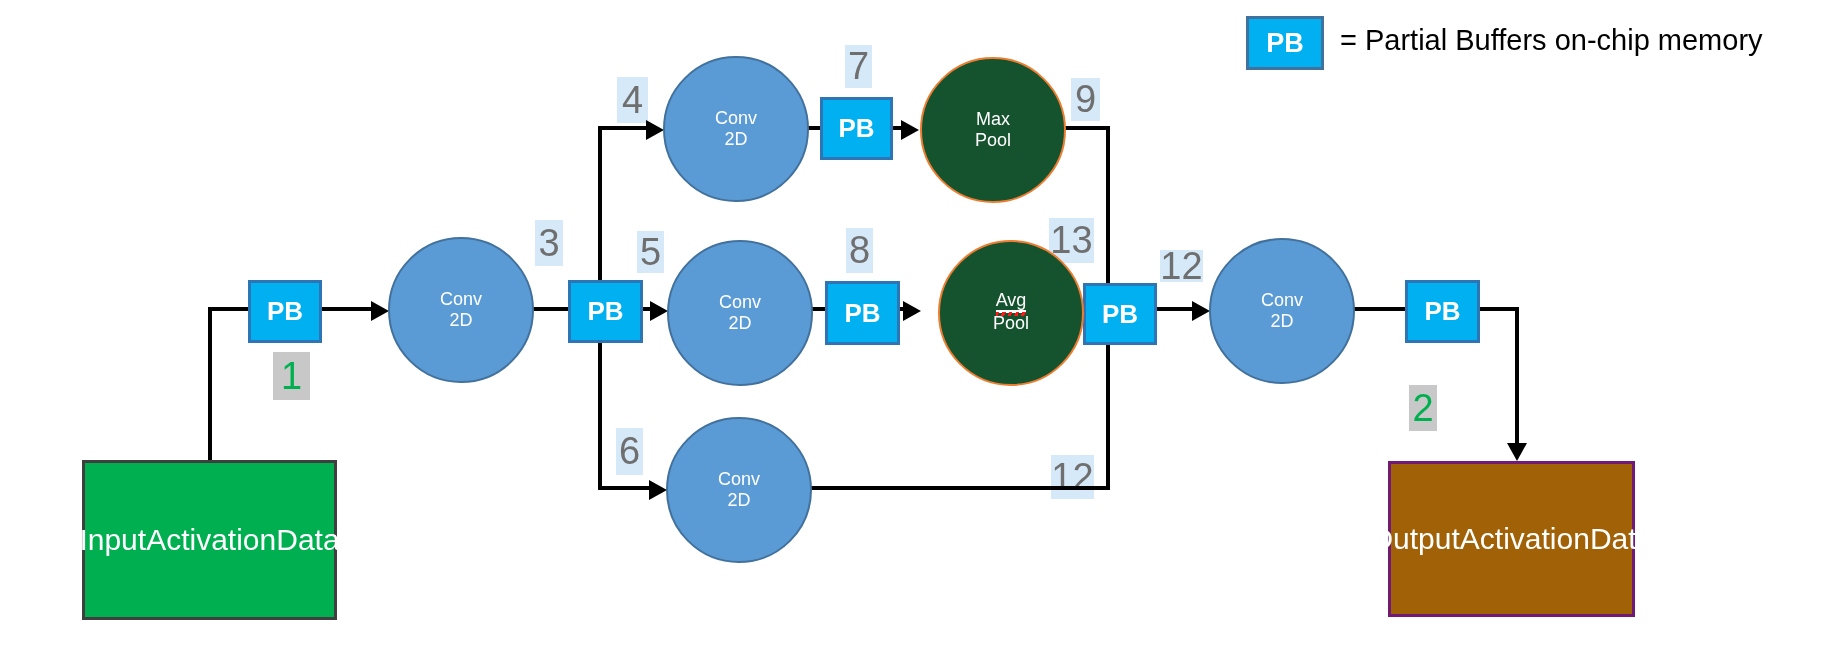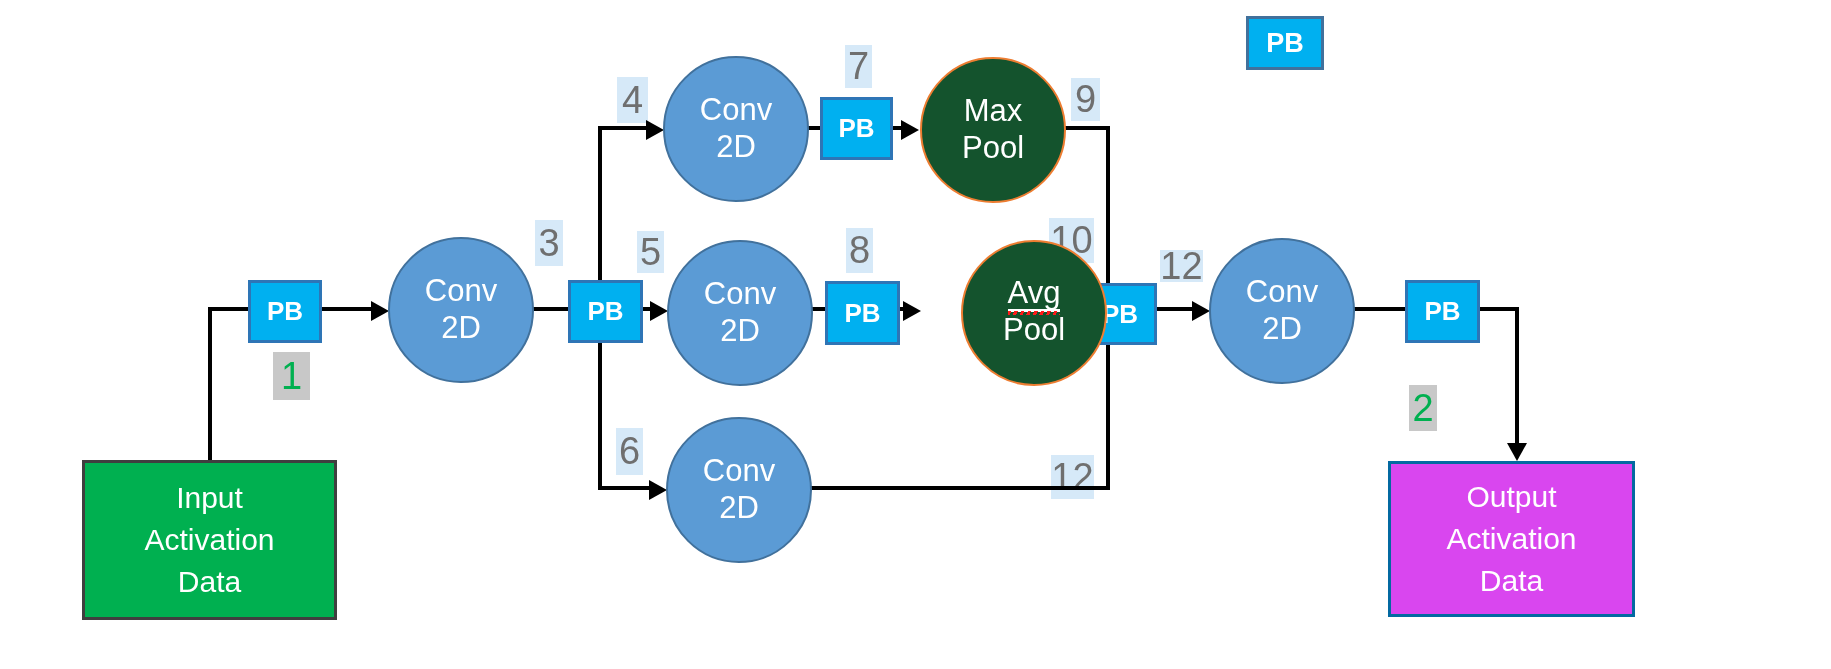--- a/index.html
+++ b/index.html
@@ -13,27 +13,27 @@
   .arrow-right { position:absolute; width:0; height:0;
     border-left:18px solid #000; border-top:10px solid transparent; border-bottom:10px solid transparent; z-index:2; }
   .arrow-down { position:absolute; width:0; height:0;
     border-top:18px solid #000; border-left:10px solid transparent; border-right:10px solid transparent; z-index:2; }
 
   
   .pb { position:absolute; background:#00B0F0; border:3px solid #2E75B6; color:#fff;
     font-weight:bold; font-size:26px; display:flex; align-items:center; justify-content:center; z-index:3; }
   .circle { position:absolute; width:146px; height:146px; border-radius:50%;
     display:flex; flex-direction:column; align-items:center; justify-content:center;
-    color:#fff; font-size:31px; line-height:1.18; text-align:center; z-index:3; }
+    color:#fff; font-size:18px; line-height:1.18; text-align:center; z-index:3; }
   .conv { background:#5B9BD5; border:2px solid #41719C; }
   .pool { background:#14532d; border:2px solid #ED7D31; }
-  .iobox { position:absolute; display:flex; flex-direction:column; align-items:center; justify-content:center;
+  .iobox { position:absolute; display:flex; flex-direction:row; align-items:center; justify-content:center;
     color:#fff; font-size:30px; line-height:1.4; text-align:center; z-index:3; }
   .inputbox  { background:#00B050; border:3px solid #3F3F3F; }
-  .outputbox { background:#d946ef; border:3px solid #0369a1; }
+  .outputbox { background:#a16207; border:3px solid #701a75; }
 
   
   .step { position:absolute; background:#D6E9F8; color:#6F6F6F; font-size:38px;
     display:flex; align-items:center; justify-content:center; z-index:1; }
   .step.green { background:#C8C8C8; color:#00B050; }
 
   
   .legend-pb { position:absolute; left:1246px; top:16px; width:78px; height:54px;
     background:#00B0F0; border:3px solid #41719C; color:#fff; font-weight:bold; font-size:27px;
     display:flex; align-items:center; justify-content:center; z-index:3; }
@@ -70,21 +70,21 @@
   <div class="step" style="left:845px;top:45px;width:27px;height:43px">
       <span>7</span>
     </div>
   <div class="step" style="left:846px;top:228px;width:27px;height:45px">
       <span>8</span>
     </div>
   <div class="step" style="left:1071px;top:78px;width:29px;height:43px">
       <span>9</span>
     </div>
   <div class="step" style="left:1049px;top:218px;width:45px;height:45px">
-      <span>10</span>
+      <span>13</span>
     </div>
   <div class="step" style="left:1051px;top:455px;width:43px;height:44px">
       <span>12</span>
     </div>
   <div class="step" style="left:1160px;top:250px;width:43px;height:32px">
       <span>12</span>
     </div>
 
   <div class="vline" style="left:208px;top:309px;height:153px"></div>
   <div class="hline" style="left:208px;top:307px;width:42px"></div>
@@ -155,33 +155,34 @@
     <span>2D</span>
   </div>
   <div class="circle conv" style="left:1209px;top:238px">
     <span>Conv</span>
     <span>2D</span>
   </div>
   <div class="circle pool" style="left:920px;top:57px">
     <span>Max</span>
     <span>Pool</span>
   </div>
-  <div class="circle pool" style="left:961px;top:240px">
+  <div class="circle pool" style="left:938px;top:240px">
     <span class="spell">Avg</span>
     <span>Pool</span>
   </div>
 
   <div class="iobox inputbox" style="left:82px;top:460px;width:255px;height:160px">
     <span>Input</span>
     <span>Activation</span>
     <span>Data</span>
   </div>
   <div class="iobox outputbox" style="left:1388px;top:461px;width:247px;height:156px">
     <span>Output</span>
     <span>Activation</span>
     <span>Data</span>
   </div>
 
   <div class="legend-pb">
       <span>PB</span>
     </div>
+  <div class="legend-text">= Partial Buffers on-chip memory</div>
 
 </div>
 
 </body></html>

